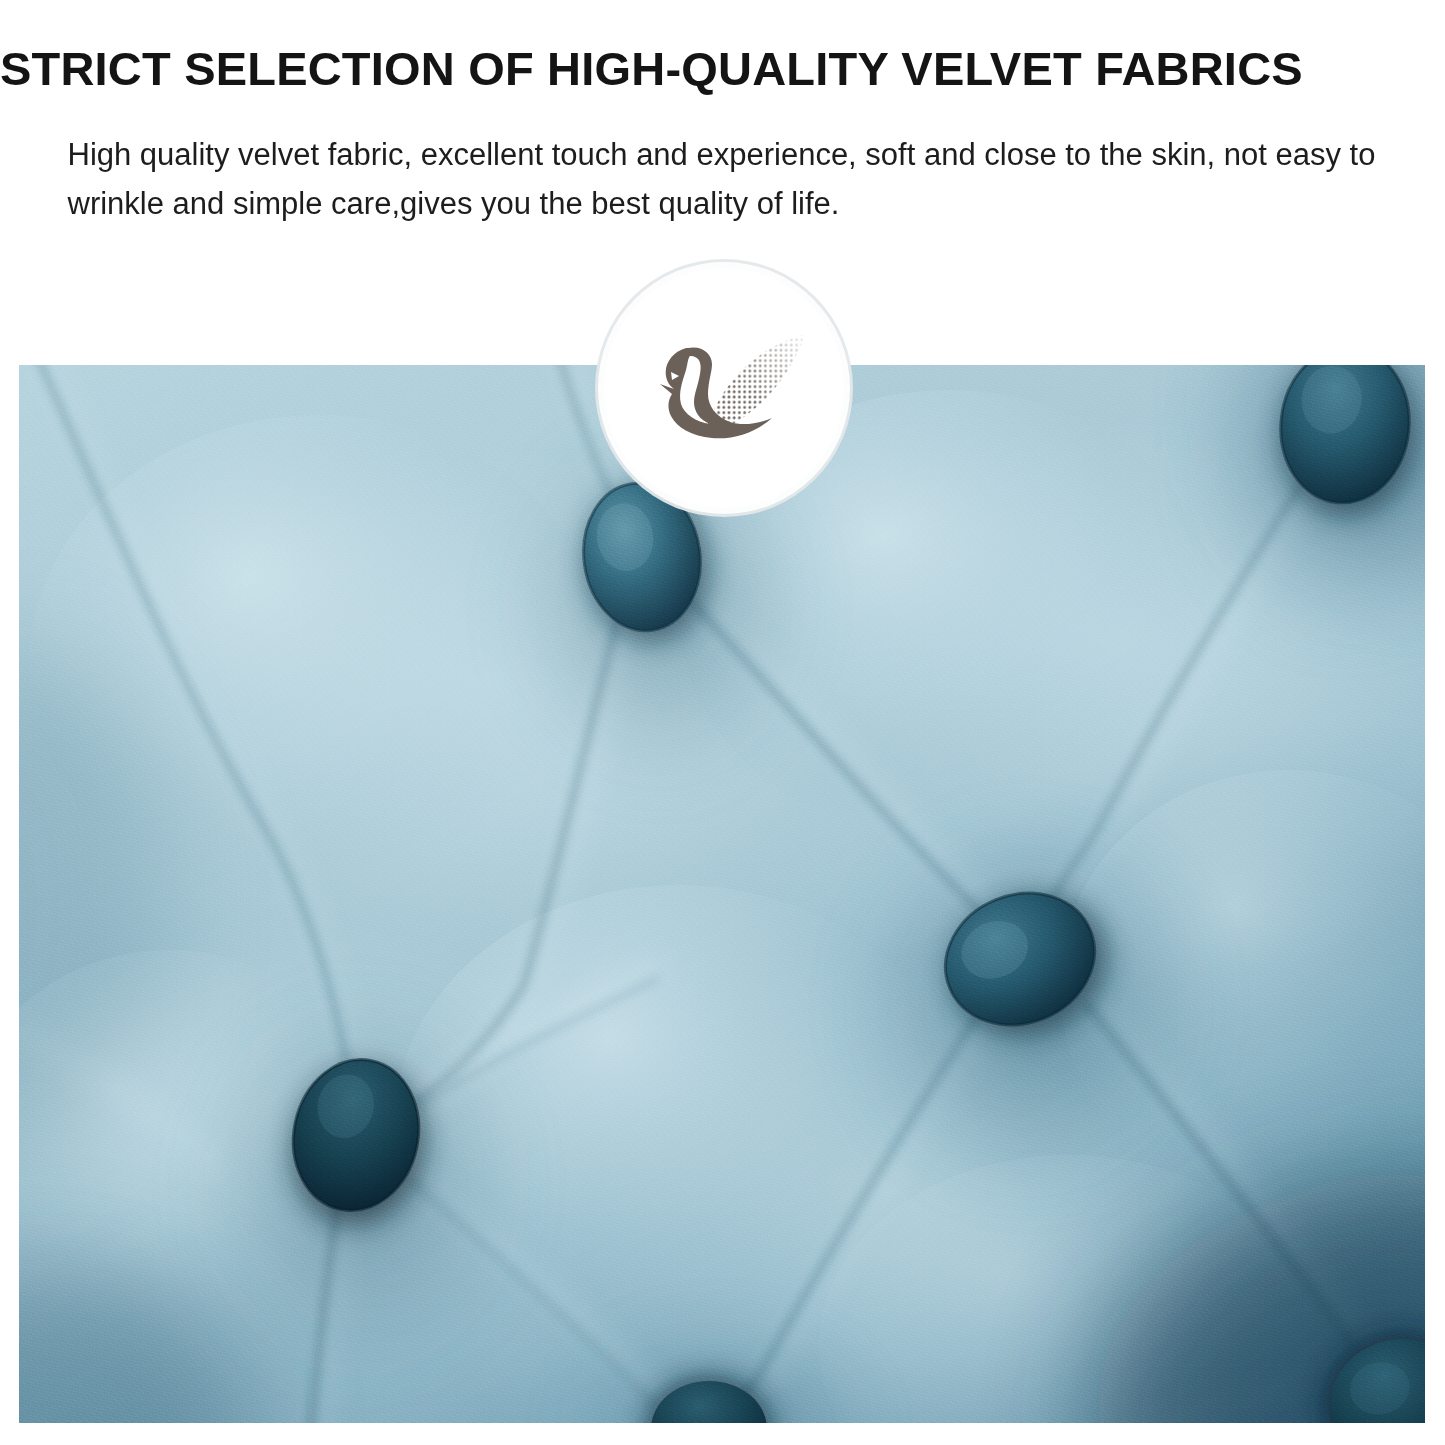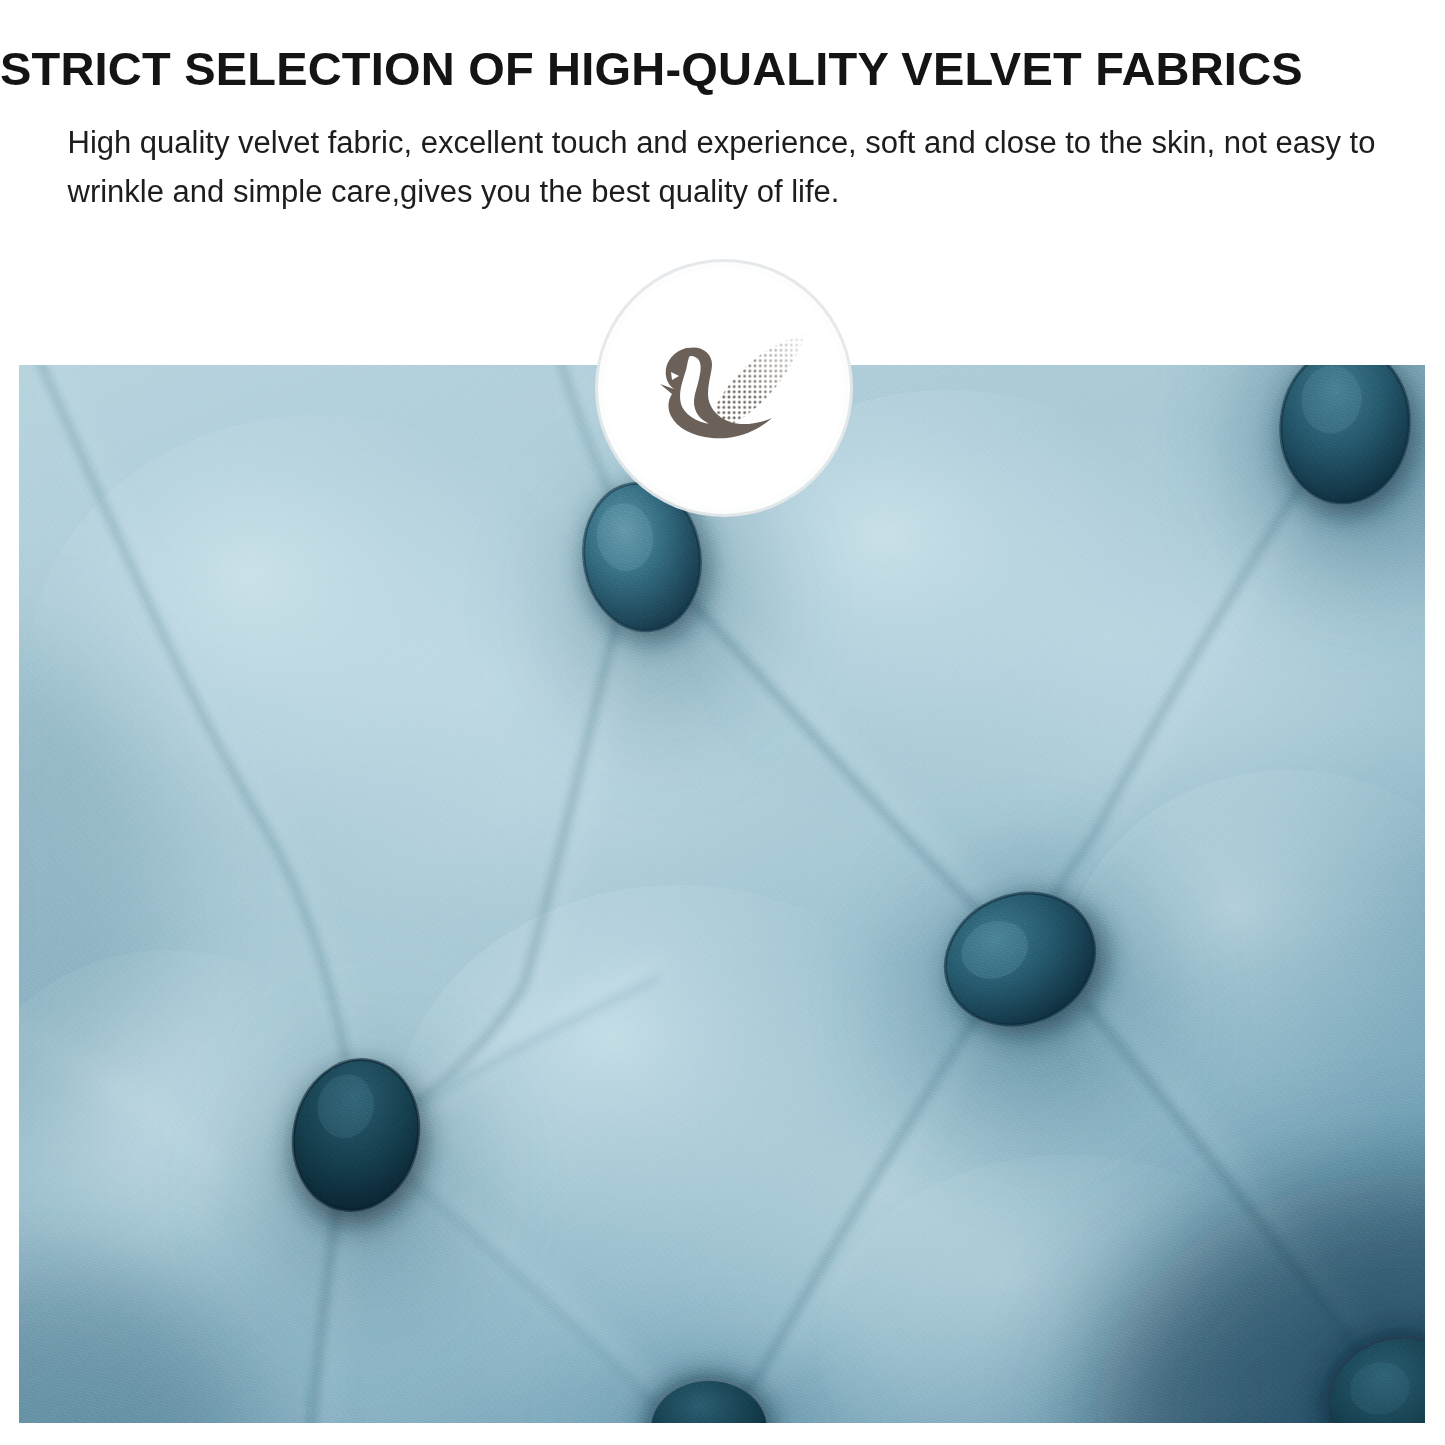--- a/index.html
+++ b/index.html
@@ -35,21 +35,21 @@
     padding-top: 44px;
     font-size: 47px;
     font-weight: 700;
     letter-spacing: 0.2px;
     color: #141414;
     line-height: 1.08;
     font-family: "Liberation Sans", sans-serif;
     white-space: nowrap;
   }
   .subtitle {
-    margin: 2px auto;
+    margin: 14px auto;
     padding-top: 22px;
     width: 1310px;
     font-size: 31px;
     font-weight: 400;
     color: #1d1d1d;
     line-height: 1.58;
     font-family: "Liberation Sans", sans-serif;
   }
 
   

